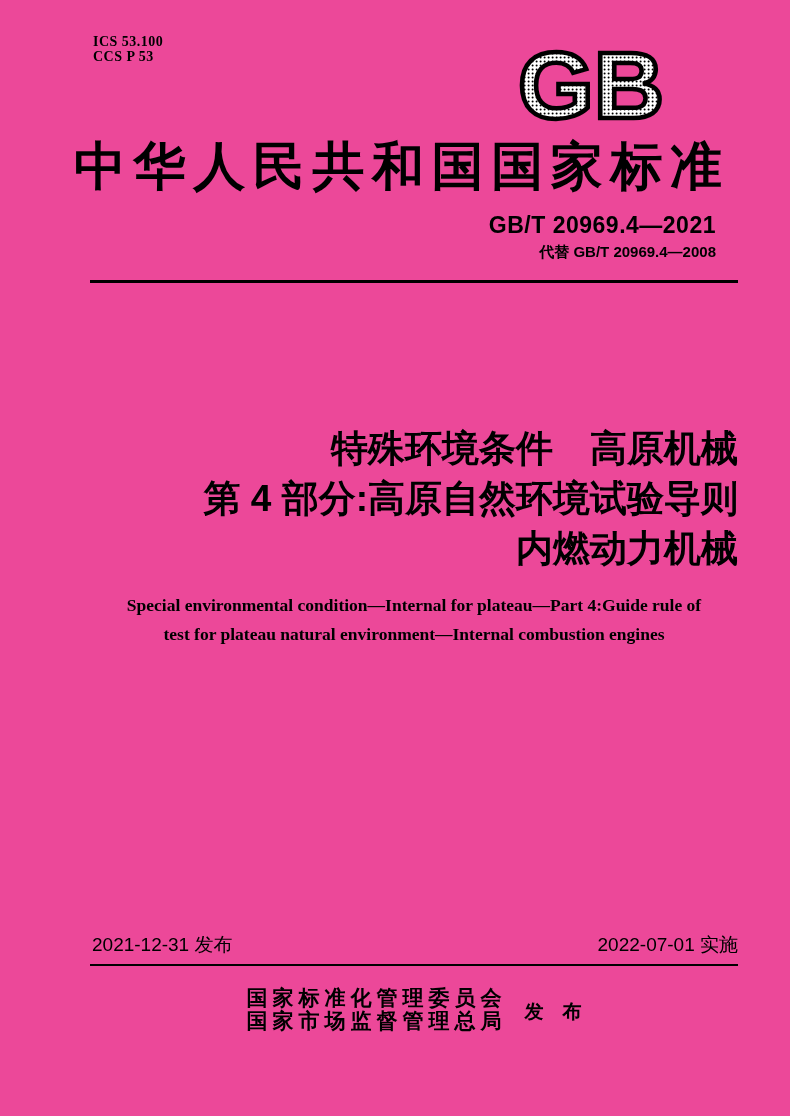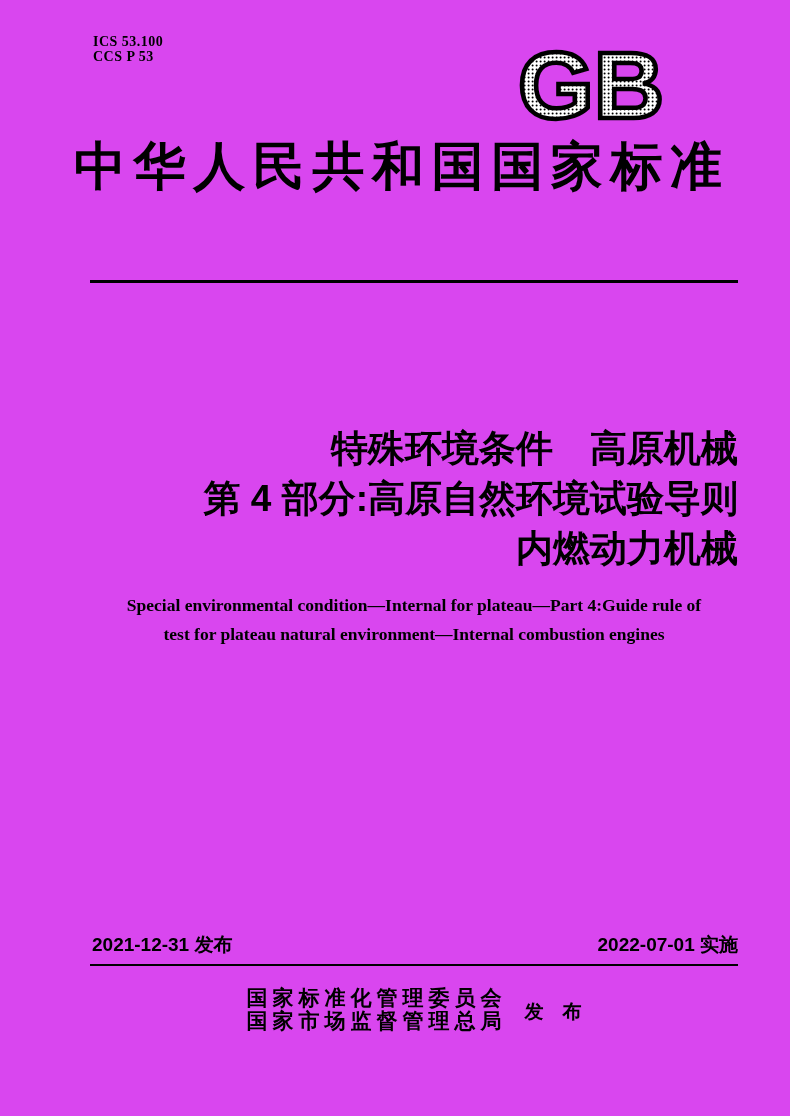--- a/index.html
+++ b/index.html
@@ -1,20 +1,20 @@
 <!DOCTYPE html>
 <html><head>
 <meta charset="utf-8">
 <style>
   * { margin:0; padding:0; box-sizing:border-box; }
   html,body { background:#ffffff; }
   .page {
     position:relative;
     width:790px; height:1116px;
-    background:#d946ef;
+    background:#ec4899;
     color:#000;
     font-family:"Liberation Sans", sans-serif;
     overflow:hidden;
   }
 
   
   .ics-block {
     position:absolute; left:93px; top:34px;
     font-family:"Liberation Serif", serif;
     font-weight:bold; font-size:14px; line-height:15px;
@@ -58,21 +58,21 @@
     position:absolute; left:80px; top:591px; width:668px;
     text-align:center;
     font-family:"Liberation Serif", serif;
     font-weight:bold; font-size:17.5px; line-height:29px;
   }
 
   
   .dates-row {
     position:absolute; left:92px; top:933px; width:646px;
     display:flex; justify-content:space-between;
-    font-size:19px; line-height:24px;font-weight:bold;
+    font-size:19px; line-height:24px;
   }
 
   .rule-bottom {
     position:absolute; left:90px; top:964px; width:648px; height:2px;
     background:#000;
   }
 
   
   .issuer-row {
     position:absolute; left:90px; top:987px; width:648px;
@@ -106,20 +106,24 @@
           <rect width="4" height="4" fill="#ffffff"></rect>
           <circle cx="1.6" cy="1.6" r="1.0" fill="#000000"></circle>
         </pattern>
       </defs>
       <text x="76" y="74" text-anchor="middle" font-family="'Liberation Sans', sans-serif" font-size="94" font-weight="bold" textLength="146" lengthAdjust="spacingAndGlyphs" fill="url(#halftone)" stroke="#000000" stroke-width="4.5">GB</text>
     </svg>
   </div>
 
   <div class="national-title">中华人民共和国国家标准</div>
 
+  <div class="std-block">
+    <div class="std-number">GB/T 20969.4—2021</div>
+    <div class="std-replaces">代替 GB/T 20969.4—2008</div>
+  </div>
 
   <div class="rule-top"></div>
 
   <div class="cn-title">
     <div>特殊环境条件　高原机械</div>
     <div>第 4 部分:高原自然环境试验导则</div>
     <div>内燃动力机械</div>
   </div>
 
   <div class="en-title">

